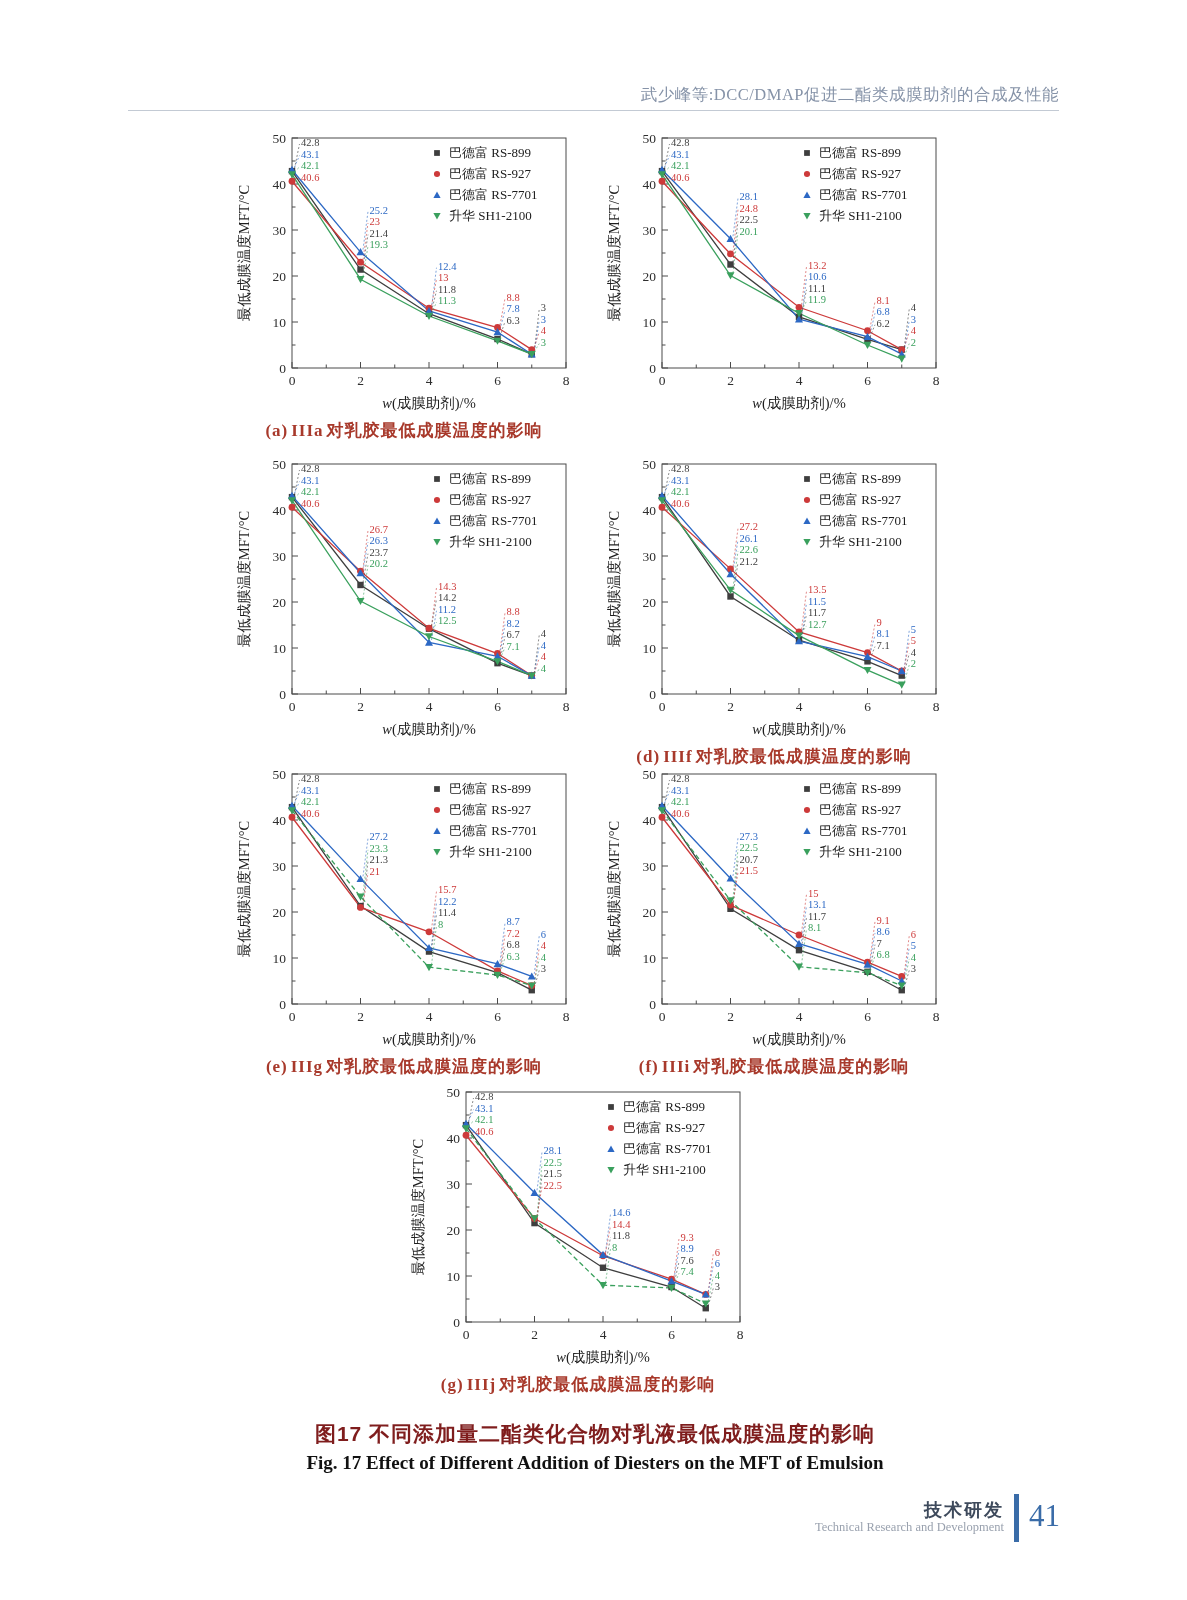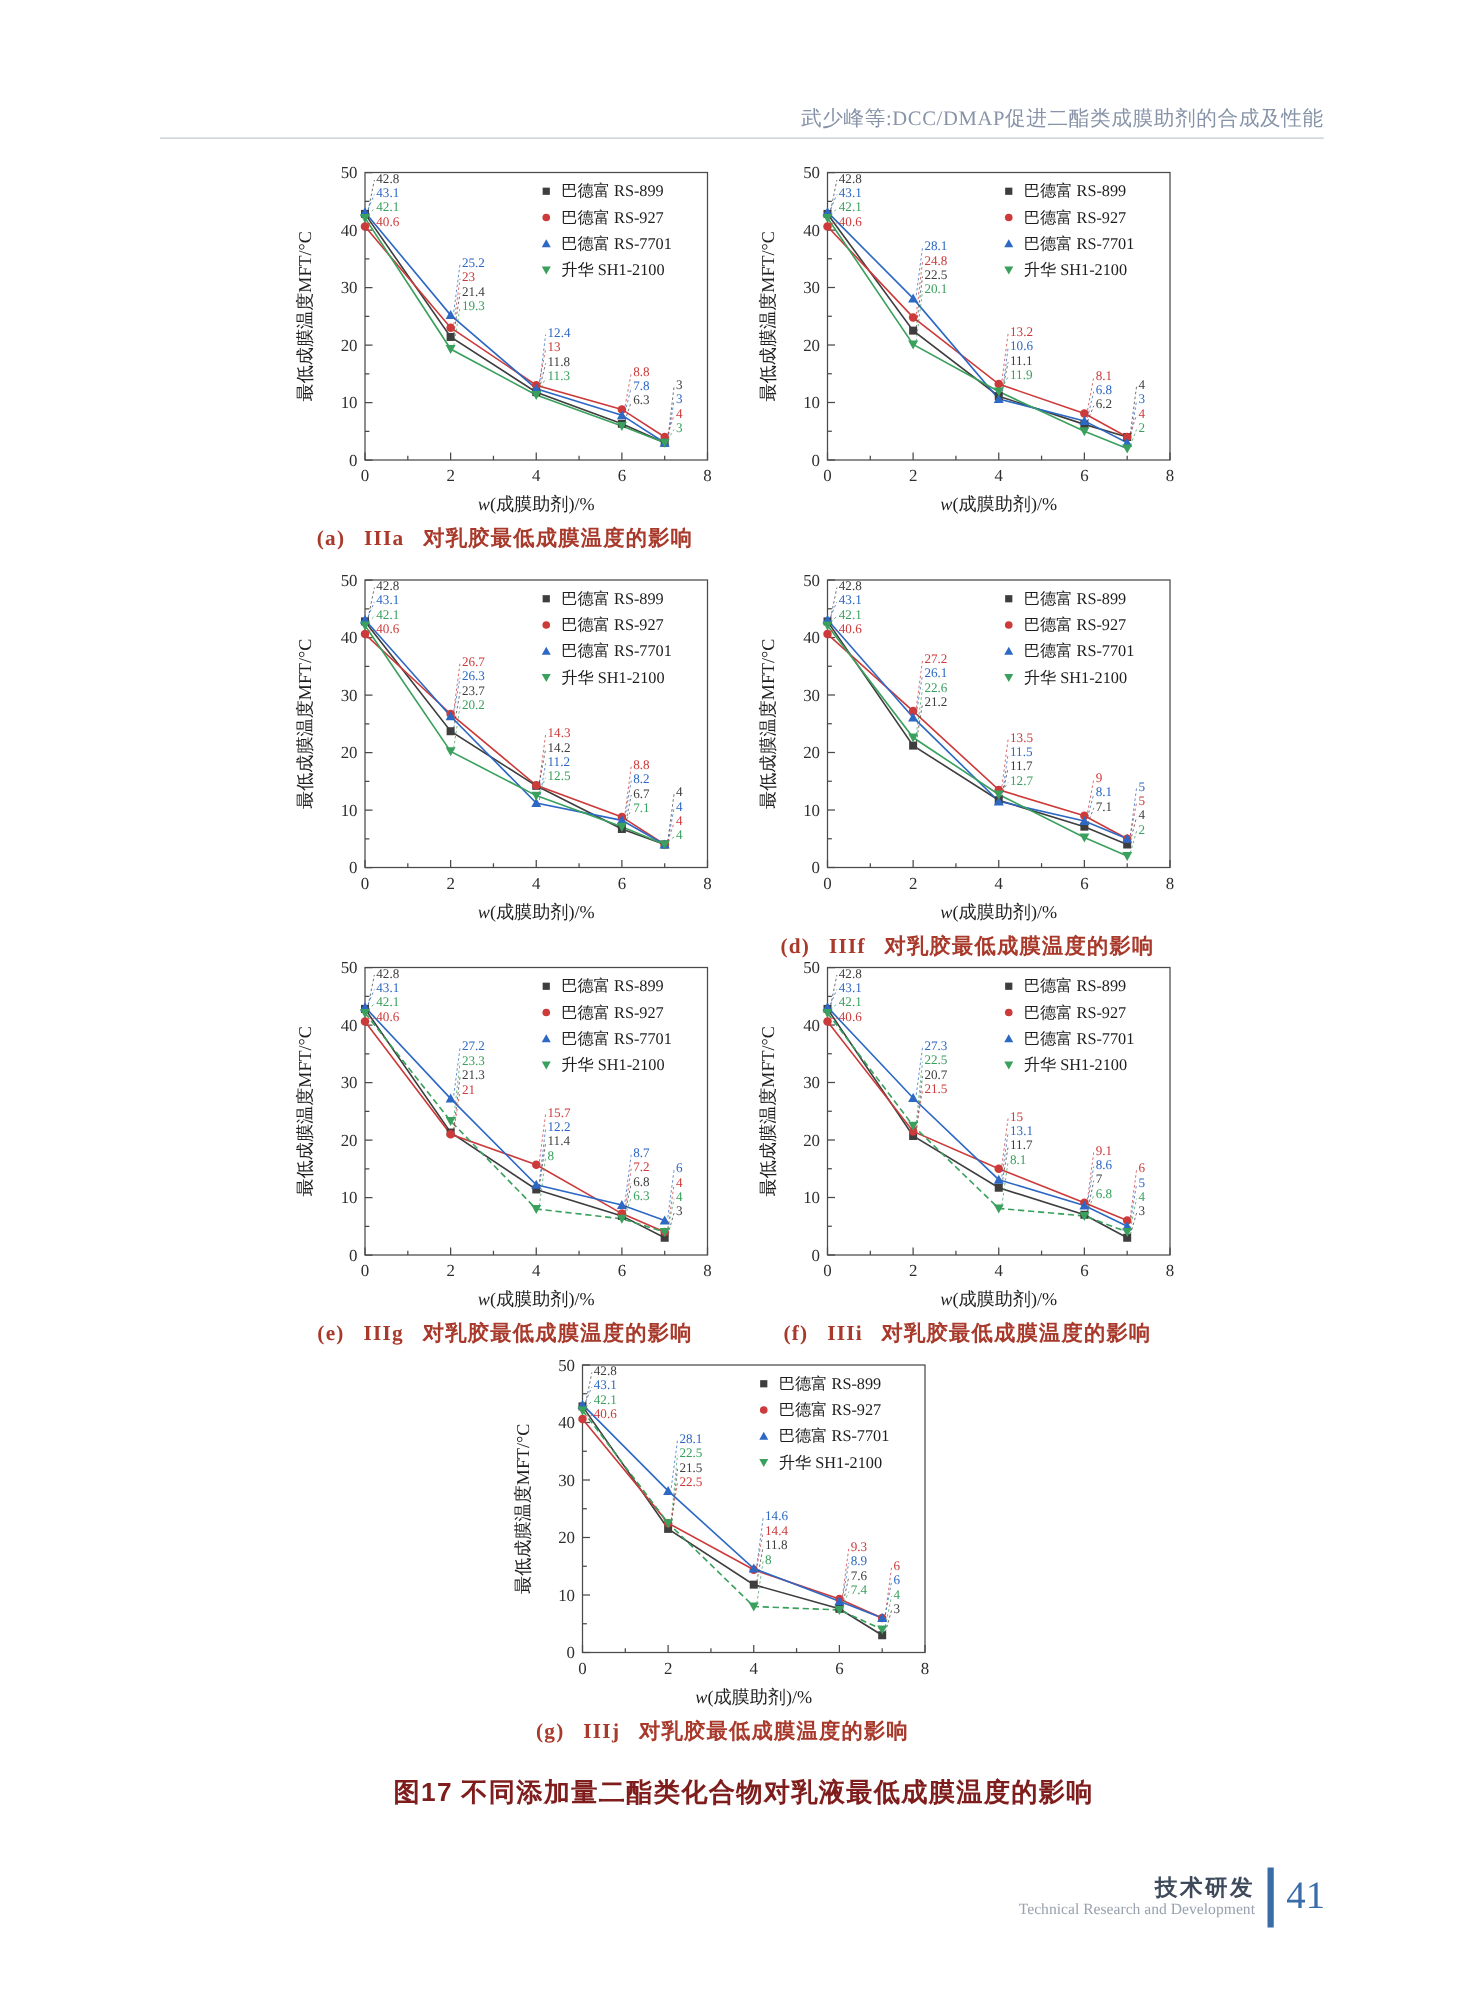--- a/index.html
+++ b/index.html
@@ -7,21 +7,21 @@
         font-family:"Liberation Serif", serif;text-decoration:underline;}
   
   .hdr{position:absolute;top:84px;left:128px;width:931px;text-align:right;
        font-size:16.5px;color:#8693a8;letter-spacing:.5px;}
   .hdr-rule{position:absolute;top:110px;left:128px;width:931px;height:1px;background:#c3cad4;}
   
   .panel{position:absolute;width:340px;}
   .panel svg{display:block;}
   .cap{width:340px;margin-top:1px;text-align:center;font-size:17px;font-weight:bold;
        color:#a8392b;font-family:"Liberation Serif", serif;letter-spacing:1px;}
-  .cap b{font-family:"Liberation Serif", serif;margin:0 15px;}
+  .cap b{font-family:"Liberation Serif", serif;margin:0 3px;}
   
   .figcap-zh{position:absolute;top:1420px;left:130px;width:930px;text-align:center;
       font-size:21px;font-weight:bold;color:#7f1d1d;font-family:"Liberation Sans", sans-serif;letter-spacing:1px;}
   .figcap-en{position:absolute;top:1452px;left:130px;width:930px;text-align:center;
       font-size:19px;font-weight:bold;color:#111;font-family:"Liberation Serif", serif;}
   
   .footer{position:absolute;top:1494px;left:600px;width:460px;display:flex;
       justify-content:flex-end;align-items:center;gap:10px;}
   .f-zh{font-family:"Liberation Sans", sans-serif;font-weight:bold;font-size:18px;
       color:#3e4a5c;text-align:right;letter-spacing:2px;line-height:1.1;}
@@ -858,20 +858,21 @@
           <g>
             <polygon points="203,93.6 199.4,87.12 206.6,87.12" fill="#3aa05d"></polygon>
             <text x="215" y="94" font-size="13" fill="#1c1c1c">升华 SH1-2100</text>
           </g>
         </svg>
         <div class="cap"><span>(g)</span><b>IIIj</b><span>对乳胶最低成膜温度的影响</span></div>
       </div>
     </div>
 
   <div class="figcap-zh">图17  不同添加量二酯类化合物对乳液最低成膜温度的影响</div>
+  <div class="figcap-en">Fig. 17    Effect of Different Addition of Diesters on the MFT of Emulsion</div>
 
   <div class="footer">
     <div>
       <div class="f-zh">技术研发</div>
       <div class="f-en">Technical Research and Development</div>
     </div>
     <div class="f-bar"></div>
     <div class="f-num">41</div>
   </div>
 </div>

